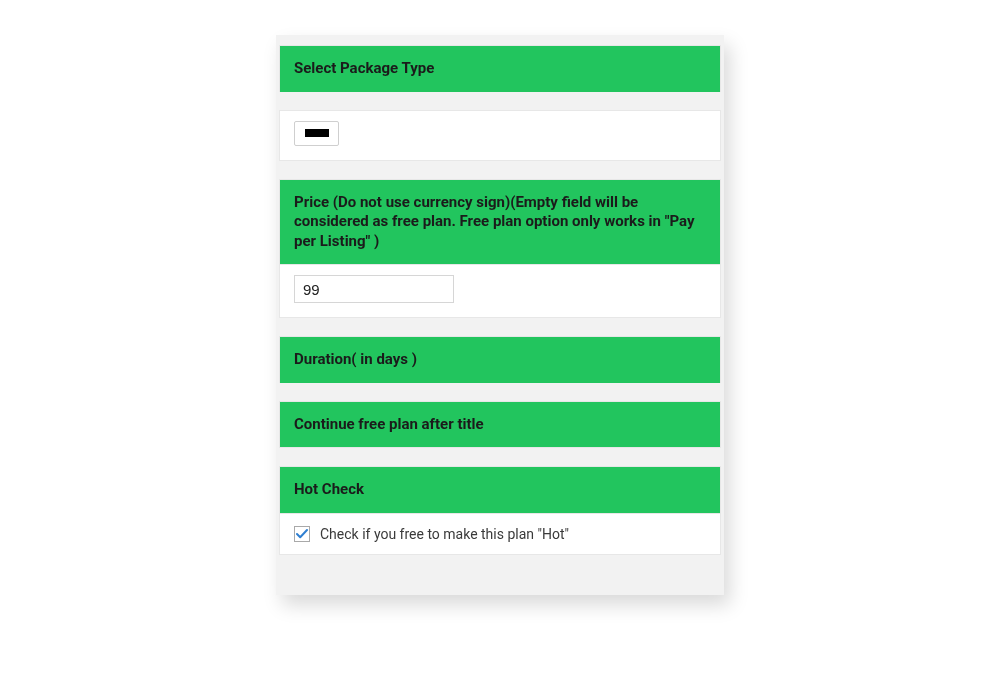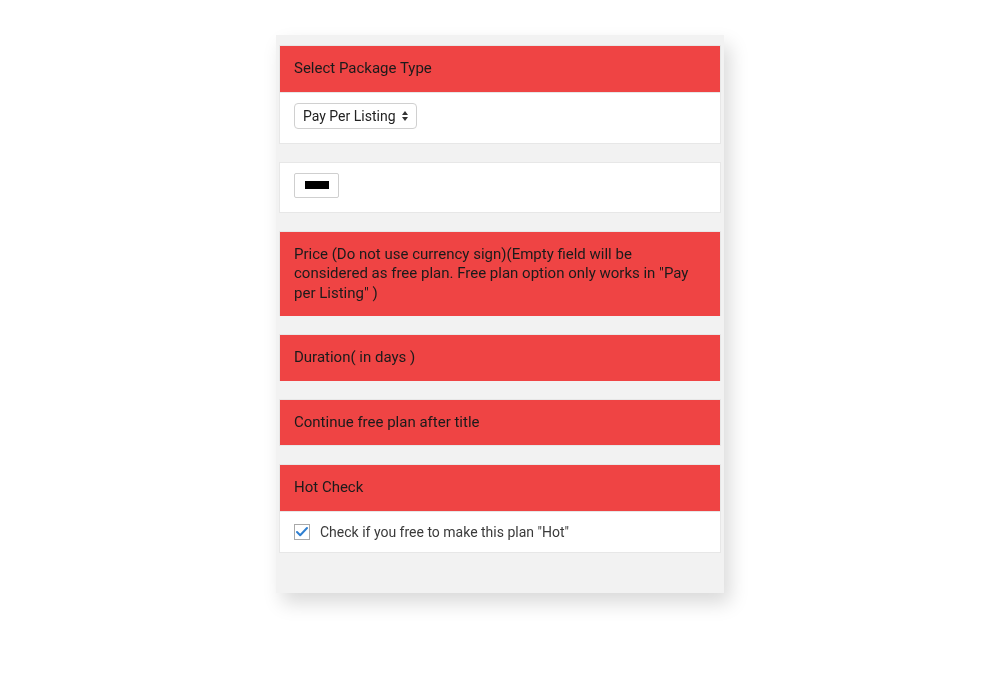--- a/index.html
+++ b/index.html
@@ -21,25 +21,25 @@
       width: 448px;
       background: #f2f2f2;
       box-shadow: 6px 10px 18px rgba(0,0,0,0.15);
       padding: 10px 0 40px 0;
     }
     .section {
       margin: 0 3px 18px 3px;
       background: transparent;
     }
     .section-header {
-      background: #ef4444;
+      background: #22c55e;
       border: 1px solid #e7e7e7;
       border-bottom: none;
       padding: 13px 14px;
-      font-weight: 400;
+      font-weight: 700;
       font-size: 15px;
       color: #1b1b1b;
       line-height: 1.3;
     }
     .section-body {
       background: #ffffff;
       border: 1px solid #e7e7e7;
       padding: 10px 14px 14px 14px;
     }
     .section-header.no-body {
@@ -131,41 +131,35 @@
       color: #3a3a3a;
     }
   </style>
 </head>
 <body>
 
 <div class="panel">
 
   <div class="section">
     <div class="section-header">Select Package Type</div>
-    <div class="section-body">
-      <div class="select-wrap">
-        <span>Pay Per Listing</span>
-        <span class="select-caret">
-          <span class="caret-up"></span>
-          <span class="caret-down"></span>
-        </span>
-      </div>
-    </div>
   </div>
 
   <div class="section">
     <div class="section-body">
       <div class="color-swatch">
         <span class="color-chip"></span>
       </div>
     </div>
   </div>
 
   <div class="section">
     <div class="section-header">Price (Do not use currency sign)(Empty field will be considered as free plan. Free plan option only works in "Pay per Listing" )</div>
+    <div class="section-body">
+      <input type="text" class="text-input" value="99" style="">
+    </div>
   </div>
 
   <div class="section">
     <div class="section-header">Duration( in days )</div>
   </div>
 
   <div class="section">
     <div class="section-header no-body">Continue free plan after title</div>
   </div>
 

